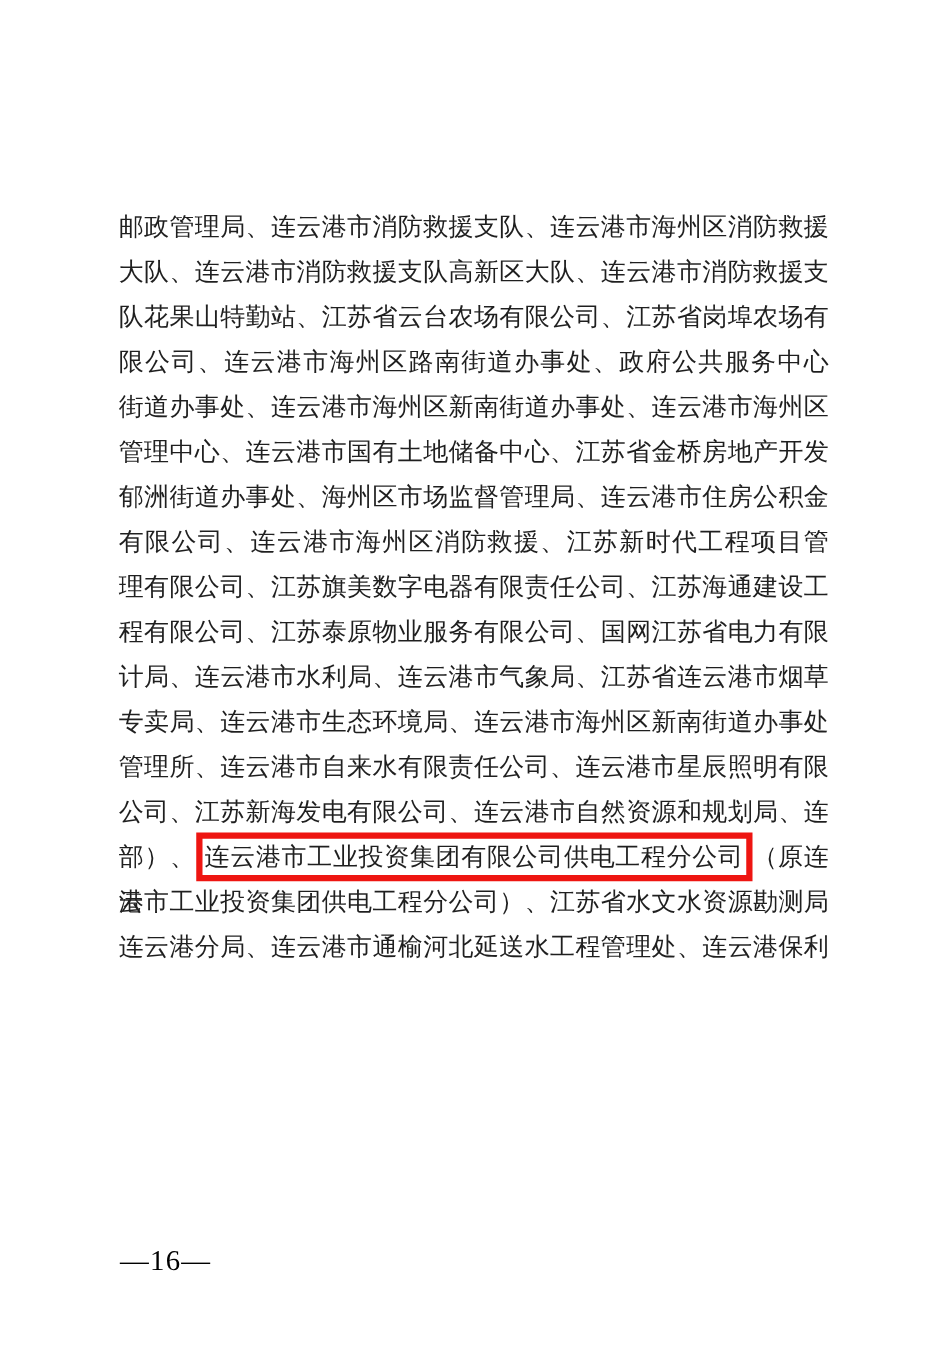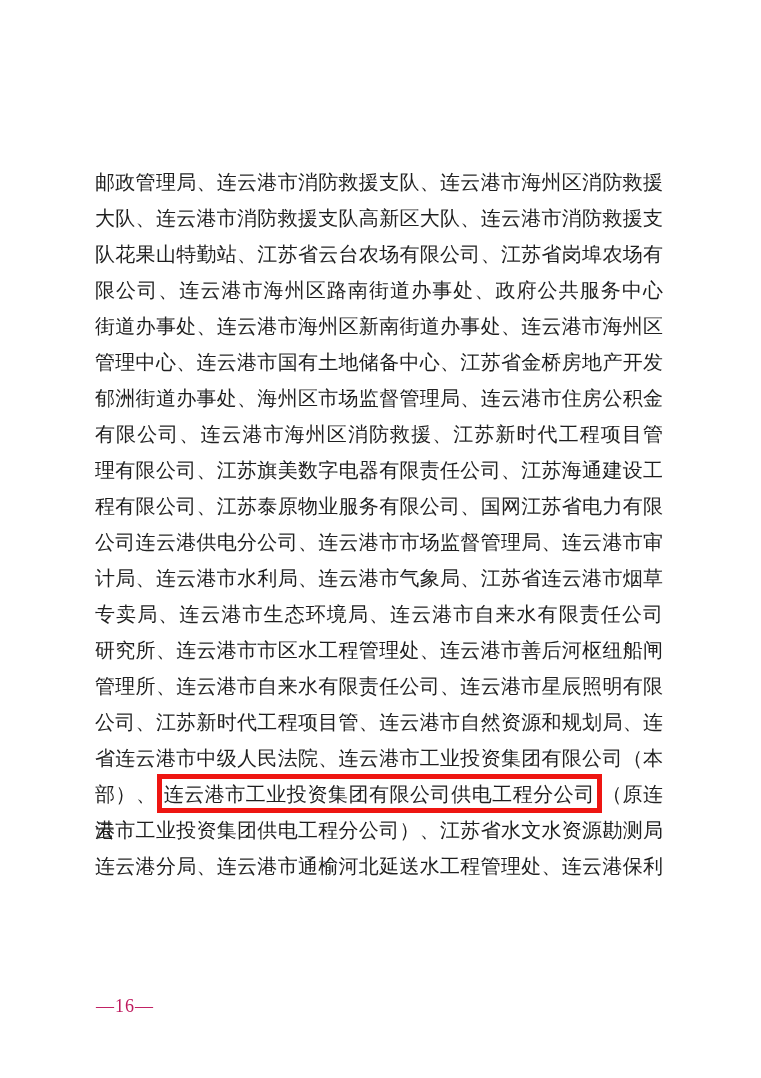--- a/index.html
+++ b/index.html
@@ -32,46 +32,43 @@
     text-justify: inter-character;
   }
   .highlight-box {
     border: 5px solid #14b8a6;
     padding: 4px 2px 3px 2px;
   }
   .page-number {
     position: absolute;
     left: 96px;
     top: 996px;
-    font-size: 18px;
-    color: #be185d;
+    font-size: 23px;
+    color: #000000;
     letter-spacing: 1px;
     text-align: center;
   }
 </style>
 </head>
 <body>
 
 <div class="page">
   <div class="text-block" id="lines-container" style="color: rgb(31, 31, 31);">
       <div class="line"><span>邮政管理局、连云港市消防救援支队、连云港市海州区消防救援</span></div>
       <div class="line"><span>大队、连云港市消防救援支队高新区大队、连云港市消防救援支</span></div>
       <div class="line"><span>队花果山特勤站、江苏省云台农场有限公司、江苏省岗埠农场有</span></div>
       <div class="line"><span>限公司、连云港市海州区路南街道办事处、政府公共服务中心</span></div>
       <div class="line"><span>街道办事处、连云港市海州区新南街道办事处、连云港市海州区</span></div>
       <div class="line"><span>管理中心、连云港市国有土地储备中心、江苏省金桥房地产开发</span></div>
       <div class="line"><span>郁洲街道办事处、海州区市场监督管理局、连云港市住房公积金</span></div>
       <div class="line"><span>有限公司、连云港市海州区消防救援、江苏新时代工程项目管</span></div>
       <div class="line"><span>理有限公司、江苏旗美数字电器有限责任公司、江苏海通建设工</span></div>
       <div class="line"><span>程有限公司、江苏泰原物业服务有限公司、国网江苏省电力有限</span></div>
-      <div class="line"><span>公司连云港供电分公司、连云港市市场监督管理局、连云港市审</span></div>
       <div class="line"><span>计局、连云港市水利局、连云港市气象局、江苏省连云港市烟草</span></div>
-      <div class="line"><span>专卖局、连云港市生态环境局、连云港市自来水有限责任公司</span></div>
-      <div class="line"><span>研究所、连云港市市区水工程管理处、连云港市善后河枢纽船闸</span></div>
+      <div class="line"><span>专卖局、连云港市生态环境局、连云港市海州区新南街道办事处</span></div>
       <div class="line"><span>管理所、连云港市自来水有限责任公司、连云港市星辰照明有限</span></div>
-      <div class="line"><span>公司、江苏新时代工程项目管、连云港市自然资源和规划局、连</span></div>
-      <div class="line"><span>省连云港市中级人民法院、连云港市工业投资集团有限公司（本</span></div>
+      <div class="line"><span>公司、江苏新海发电有限公司、连云港市自然资源和规划局、连</span></div>
       <div class="line"><span>部）、</span><span class="highlight-box" style="border-color: rgb(238, 21, 17);"><span>连云港市工业投资集团有限公司供电工程分公司</span></span><span>（原连云</span></div>
       <div class="line"><span>港市工业投资集团供电工程分公司）、江苏省水文水资源勘测局</span></div>
       <div class="line"><span>连云港分局、连云港市通榆河北延送水工程管理处、连云港保利</span></div>
     </div>
   <div class="page-number">—16—</div>
 </div>
 
 </body></html>

